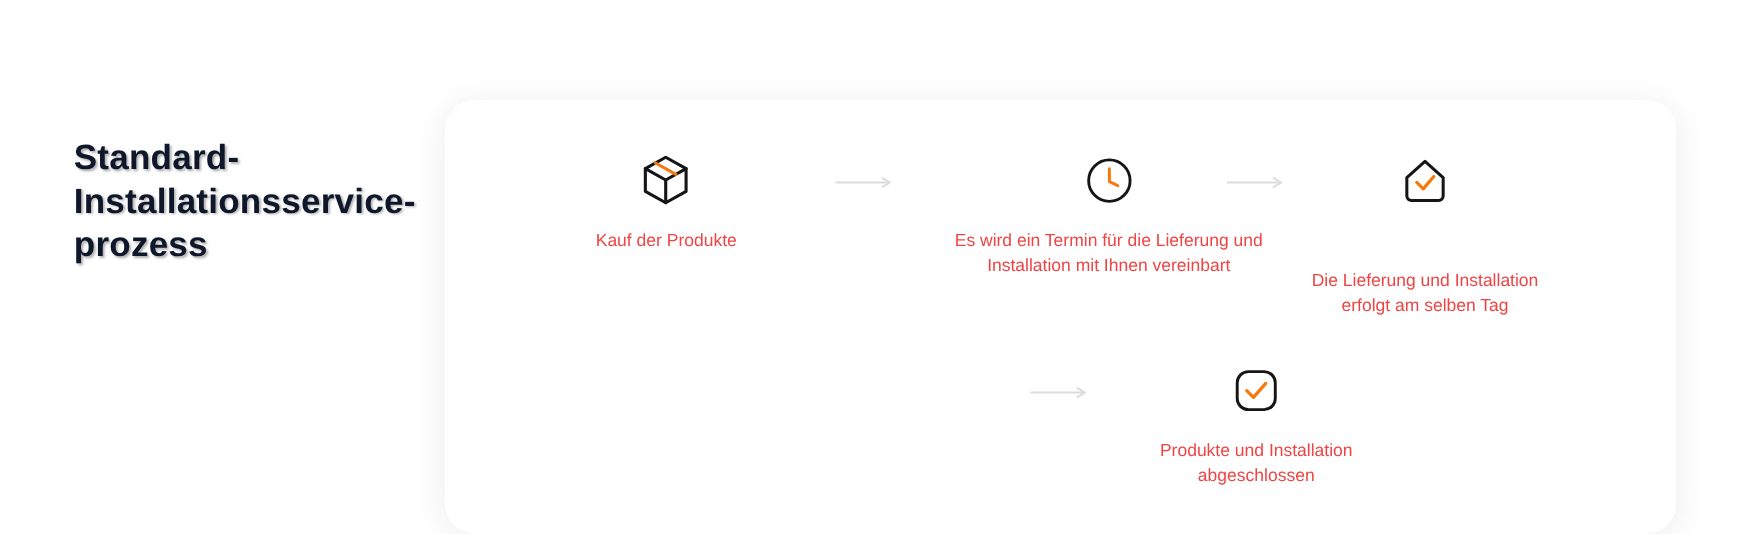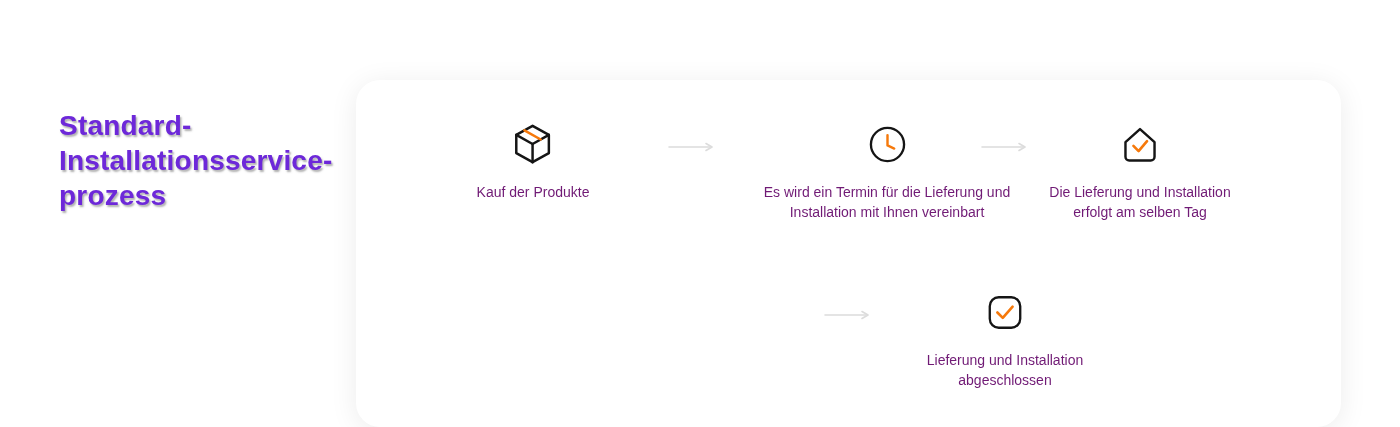--- a/index.html
+++ b/index.html
@@ -14,21 +14,21 @@
   }
 
   
   .heading {
     position: absolute;
     left: 59px;
     top: 108px;
     font-size: 28px;
     line-height: 35px;
     font-weight: 800;
-    color: #6d28d9;
+    color: #0f172a;
     letter-spacing: 0.2px;
     text-shadow: 1.5px 1.5px 2px rgba(110,110,110,0.55);
   }
   .heading span { display: block; }
 
   
   .card {
     position: absolute;
     left: 356px;
     top: 80px;
@@ -51,34 +51,34 @@
     width: 48px;
     height: 48px;
     display: flex;
     align-items: center;
     justify-content: center;
   }
   .step .label {
     margin-top: 14px;
     font-size: 14px;
     line-height: 20px;
-    color: #701a75;
+    color: #ef4444;
   }
 
   .arrow {
     position: absolute;
     transform: translateX(-50%);
     width: 48px;
     height: 10px;
   }
 
   
   .s1 { left: 177px; top: 40px; }
   .s2 { left: 495px; top: 40px; margin-left: 36px; }
-  .s3 { left: 784px; top: 40px; }
+  .s3 { left: 784px; top: 40px; gap: 32px; }
   .s4 { left: 336px; top: 208px; }
   .s5 { left: 649px; top: 208px; }
   .a1 { left: 336px; top: 58px; }
   .a2 { left: 649px; top: 58px; }
   .a3 { left: 492px; top: 226px; }
 
   .lw1 { max-width: 200px; }
   .lw2 { max-width: 250px; }
   .lw3 { max-width: 262px; }
   .lw4 { max-width: 205px; }
@@ -151,16 +151,16 @@
     </svg>
   </div>
 
   <div class="step s5">
     <div class="icon-box">
       <svg viewBox="0 0 48 48" width="43" height="43" aria-hidden="true">
         <rect x="7" y="7" width="34" height="34" rx="10" fill="none" stroke="#151515" stroke-width="2.6"></rect>
         <path d="M15.5 24 L21.5 30 L32.5 17.5" fill="none" stroke="#f6790b" stroke-width="2.9" stroke-linecap="round" stroke-linejoin="round"></path>
       </svg>
     </div>
-    <p class="label lw5">Lieferung und Installation abgeschlossen</p>
+    <p class="label lw5">Produkte und Installation abgeschlossen</p>
   </div>
 
 </section>
 
 </body></html>

